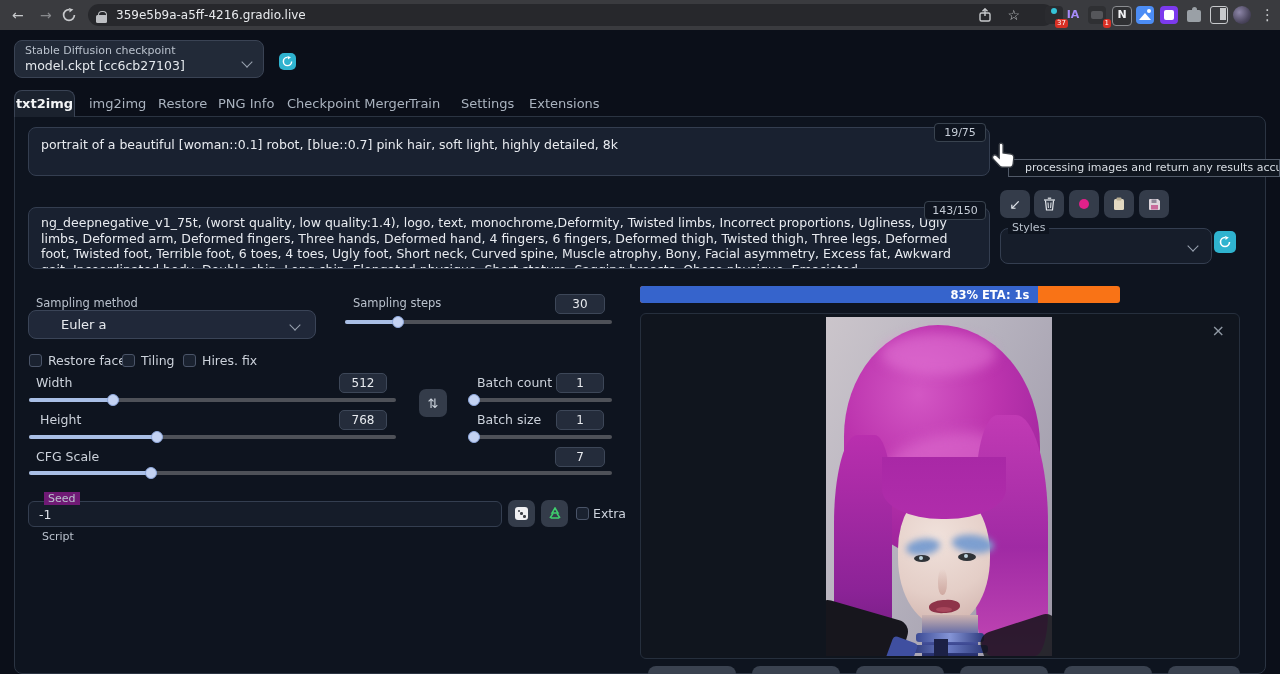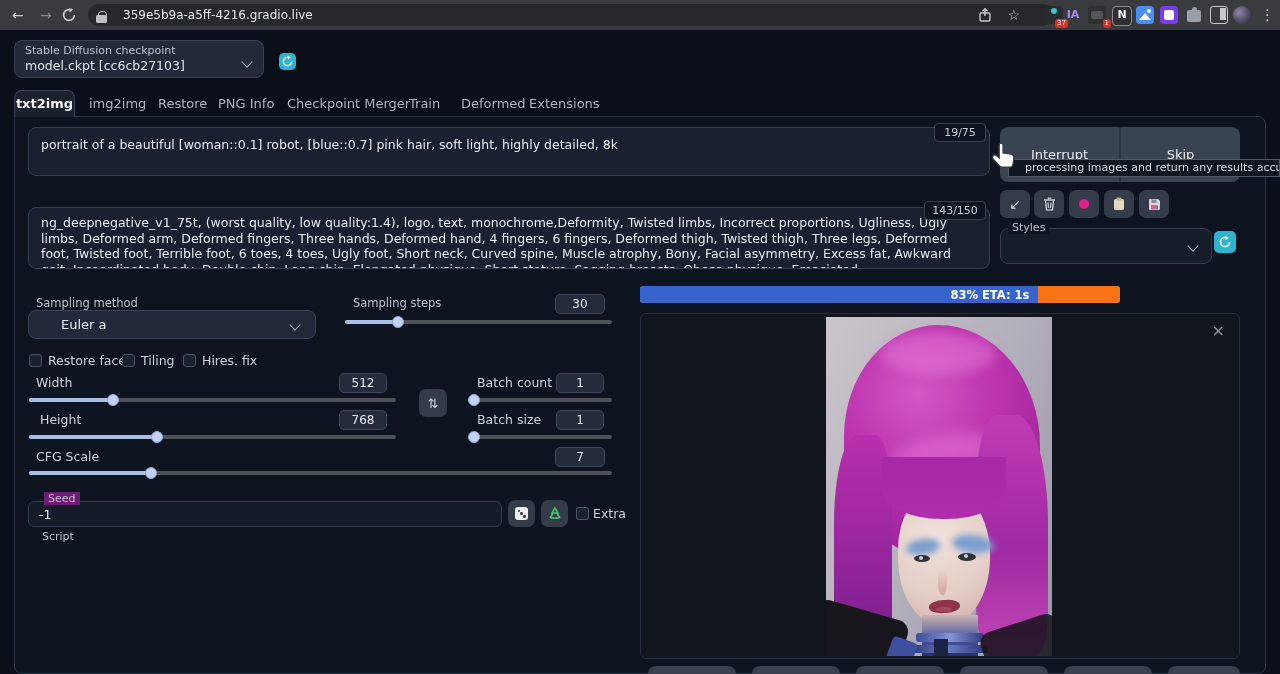--- a/index.html
+++ b/index.html
@@ -45,21 +45,21 @@
   <div id="chrome">
     <div class="abs nav-glyph" style="left:12px;top:0;">←</div>
     <div class="abs nav-glyph" style="left:40px;top:0;opacity:.55;">→</div>
     <svg class="abs" style="left:62px;top:8px;" width="14" height="14" viewBox="0 0 14 14">
       <path d="M7 1.6 A5.4 5.4 0 1 0 12.4 7" fill="none" stroke="#c7c9cc" stroke-width="1.7"></path>
       <polygon points="7,0 11.4,1.6 7.6,4.6" fill="#c7c9cc"></polygon>
     </svg>
     <div id="omnibox">
       <span class="abs" style="left:10px;top:7px;width:7px;height:6px;border:1.5px solid #bdbfc3;border-bottom:none;border-radius:4px 4px 0 0;"></span>
       <span class="abs" style="left:8px;top:11px;width:11px;height:8px;background:#bdbfc3;border-radius:1.5px;"></span>
-      <span style="margin-left:35px;">359e5b9a-a5ff-4216.gradio.live</span>
+      <span style="margin-left:28px;">359e5b9a-a5ff-4216.gradio.live</span>
       <svg class="abs" style="right:62px;top:4px;" width="14" height="14" viewBox="0 0 14 14">
         <rect x="2" y="5" width="10" height="8" rx="1.5" fill="none" stroke="#c7c9cc" stroke-width="1.4"></rect>
         <path d="M7 8 V1 M4.5 3.2 L7 .8 L9.5 3.2" fill="none" stroke="#c7c9cc" stroke-width="1.4"></path>
       </svg>
       <span class="abs" style="right:34px;top:0;line-height:22px;color:#c7c9cc;font-size:14px;">☆</span>
     </div>
 
     <div class="ext-ic" style="left:1045px;background:#2a2b2f;">
       <span class="abs" style="left:6px;top:2px;width:6px;height:6px;border-radius:50%;background:#35c3d8;"></span>
       <span class="badge">37</span>
@@ -99,36 +99,31 @@
       <polygon points="6,0 9.8,1.4 6.6,3.9" fill="#fff"></polygon>
     </svg>
   </div>
 
   <div class="abs" style="left:14px;top:90px;width:61px;height:27px;background:#1b222e;border:1px solid #3a4354;border-bottom:none;border-radius:8px 8px 0 0;box-sizing:border-box;text-align:center;line-height:25px;color:#f3f4f6;font-size:13px;font-weight:600;z-index:3;">txt2img</div>
   <div class="abs tabtxt" style="left:89px;top:96px;">img2img</div>
   <div class="abs tabtxt" style="left:158px;top:96px;">Restore</div>
   <div class="abs tabtxt" style="left:218px;top:96px;">PNG Info</div>
   <div class="abs tabtxt" style="left:287px;top:96px;">Checkpoint Merger</div>
   <div class="abs tabtxt" style="left:409px;top:96px;">Train</div>
-  <div class="abs tabtxt" style="left:461px;top:96px;">Deformed</div>
+  <div class="abs tabtxt" style="left:461px;top:96px;">Settings</div>
   <div class="abs tabtxt" style="left:529px;top:96px;">Extensions</div>
 
   <div class="abs" style="left:14px;top:116px;width:1252px;height:558px;border:1px solid #2b3442;border-radius:0 8px 8px 8px;background:#0e141f;box-sizing:border-box;"></div>
 
   <textarea class="ta abs" style="left: 28px; top: 127px; width: 962px; height: 49px;" spellcheck="false">portrait of a beautiful [woman::0.1] robot, [blue::0.7] pink hair, soft light, highly detailed, 8k</textarea>
   <div class="counter abs" style="left:934px;top:123px;width:50px;height:17px;z-index:2;">19/75</div>
 
   <textarea class="ta abs" style="left: 28px; top: 207px; width: 962px; height: 62px; padding-top: 7px;" spellcheck="false">ng_deepnegative_v1_75t, (worst quality, low quality:1.4), logo, text, monochrome,Deformity, Twisted limbs, Incorrect proportions, Ugliness, Ugly limbs, Deformed arm, Deformed fingers, Three hands, Deformed hand, 4 fingers, 6 fingers, Deformed thigh, Twisted thigh, Three legs, Deformed foot, Twisted foot, Terrible foot, 6 toes, 4 toes, Ugly foot, Short neck, Curved spine, Muscle atrophy, Bony, Facial asymmetry, Excess fat, Awkward gait, Incoordinated body, Double chin, Long chin, Elongated physique, Short stature, Sagging breasts, Obese physique, Emaciated,</textarea>
   <div class="counter abs" style="left:924px;top:201px;width:60px;height:17px;z-index:2;">143/150</div>
 
-  <div class="abs" style="left:1000px;top:127px;width:240px;height:55px;border-radius:8px;overflow:hidden;display:flex;">
-    <div class="halfbtn" style="width:119px;height:55px;">Interrupt</div>
-    <div style="width:2px;background:#2c3440;"></div>
-    <div class="halfbtn" style="width:119px;height:55px;">Skip</div>
-  </div>
 
   <div class="abs" style="left:1008px;top:159px;width:272px;height:18px;background:#10161f;border:1px solid #515a68;box-sizing:border-box;color:#d8dde3;font-size:11px;line-height:16px;padding-left:16px;white-space:nowrap;overflow:hidden;z-index:6;">processing images and return any results accumulated so far.</div>
 
   <svg class="abs" style="left:990px;top:142px;z-index:9;" width="28" height="32" viewBox="0 0 24 28">
     <path d="M9.5 1c-1 0-1.7.8-1.7 1.7V14l-2.4-2.1c-.9-.8-2.2-.7-3 .2-.7.9-.6 2.1.2 2.9l5.6 6c.7.7 1.6 1.1 2.6 1.1h5.8c1.8 0 3.2-1.3 3.4-3.1l.6-5.2c.2-1.6-.9-3-2.5-3.2l-6.9-1V2.7C11.2 1.8 10.4 1 9.5 1z" fill="#ffffff" stroke="#3a3f46" stroke-width="1.2"></path>
   </svg>
 
   <div class="iconbtn abs" style="left:1000px;top:190px;width:30px;height:28px;color:#dfe3e9;font-size:14px;">
       <span>↙</span>
     </div>

